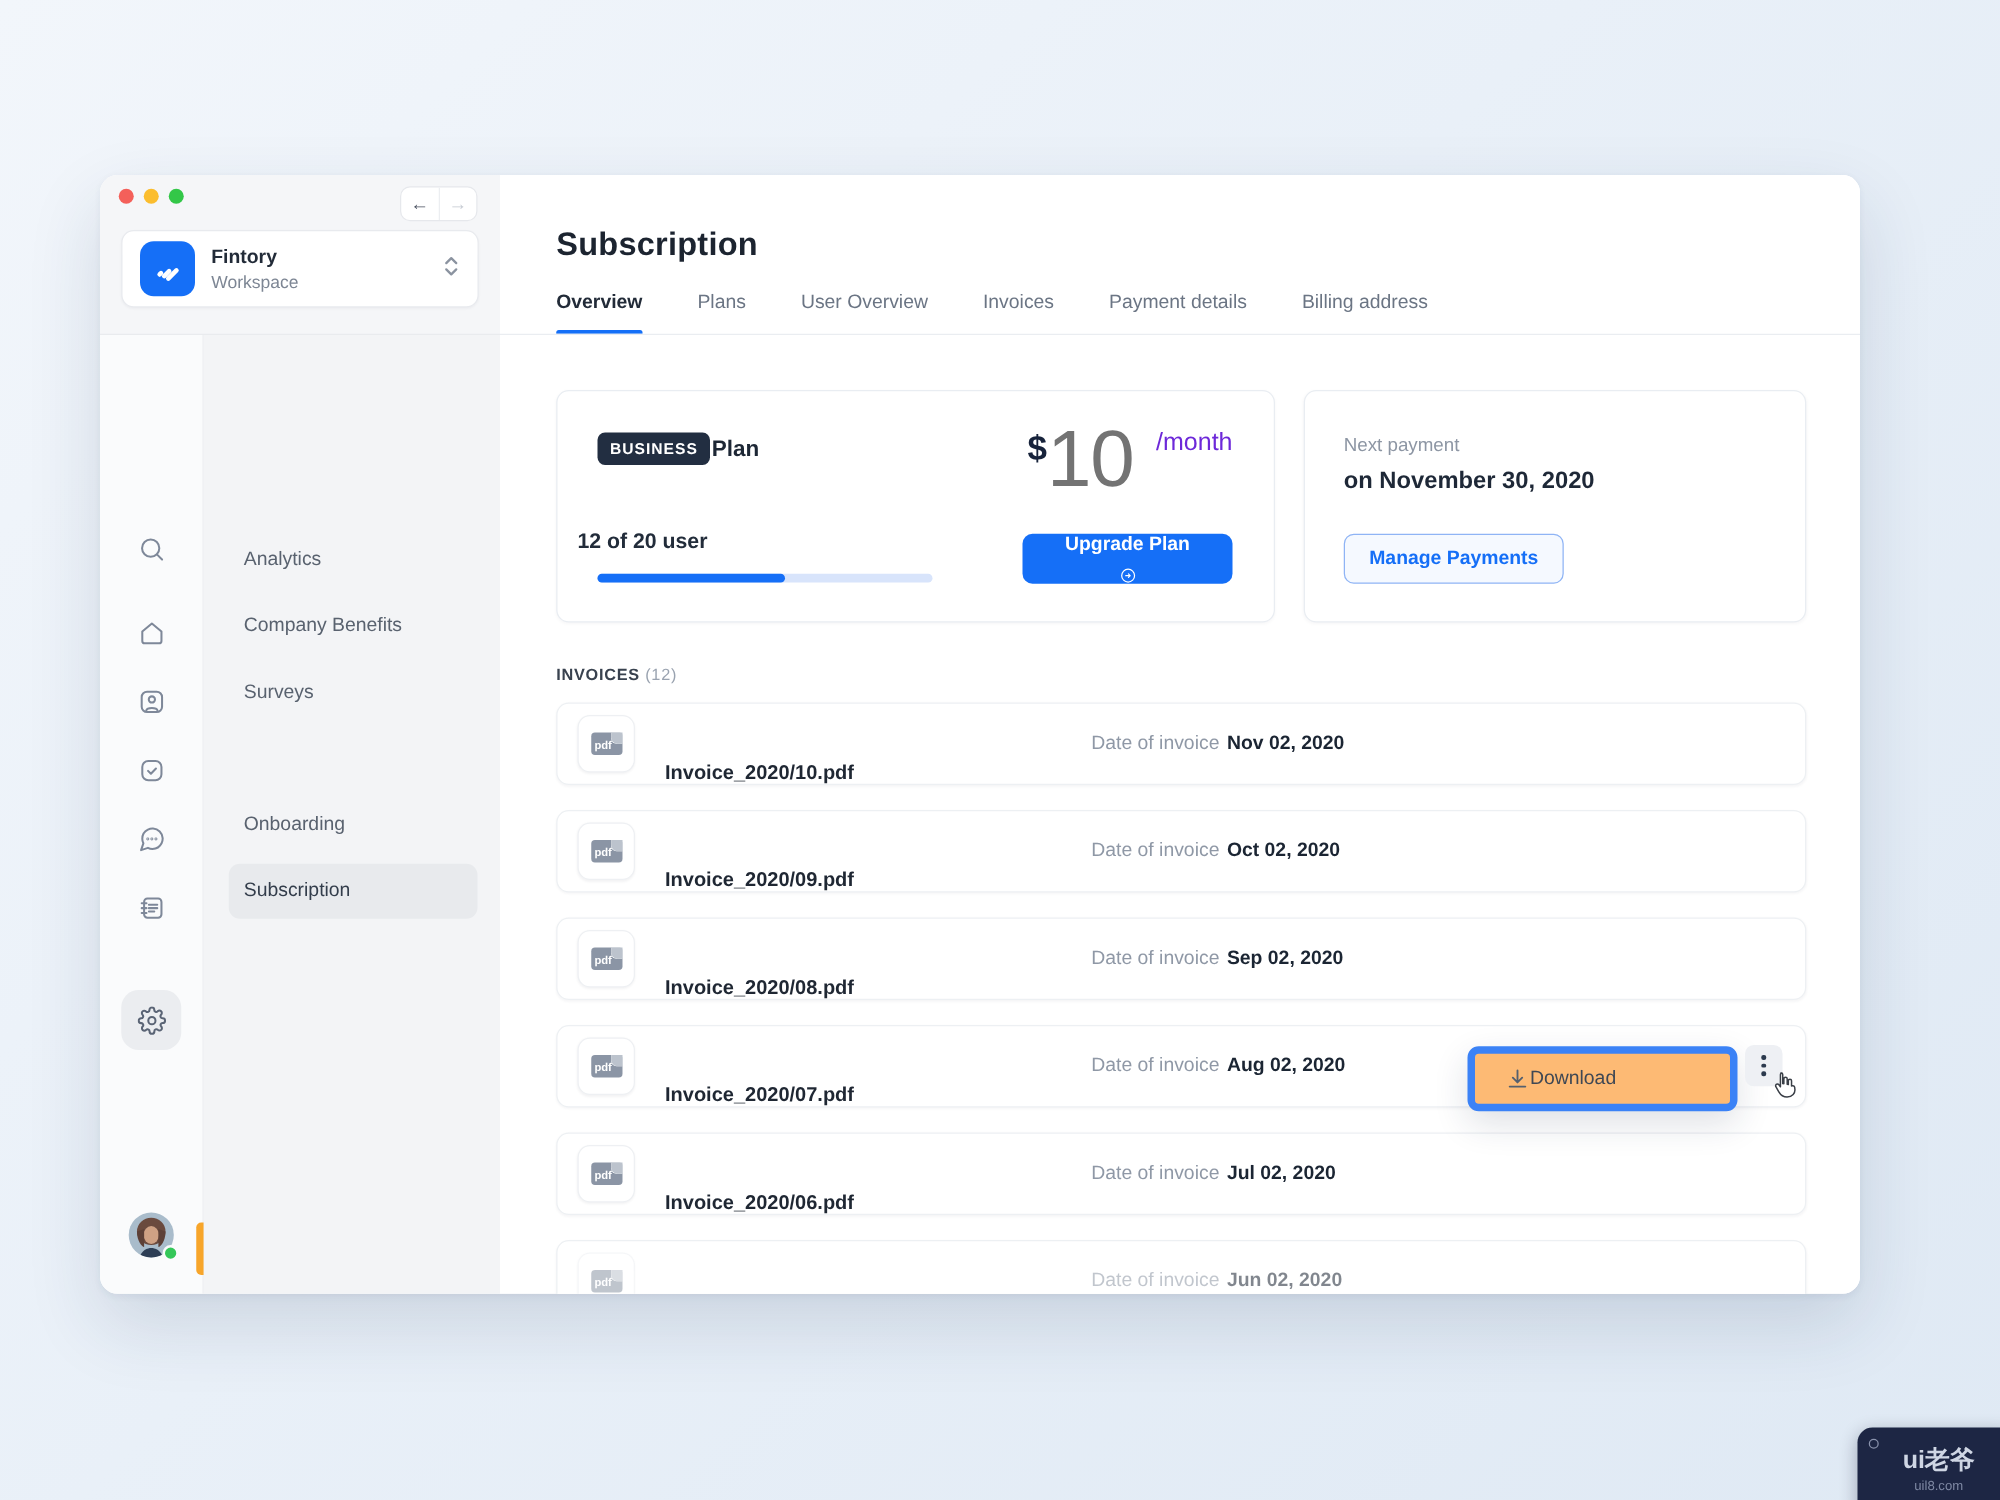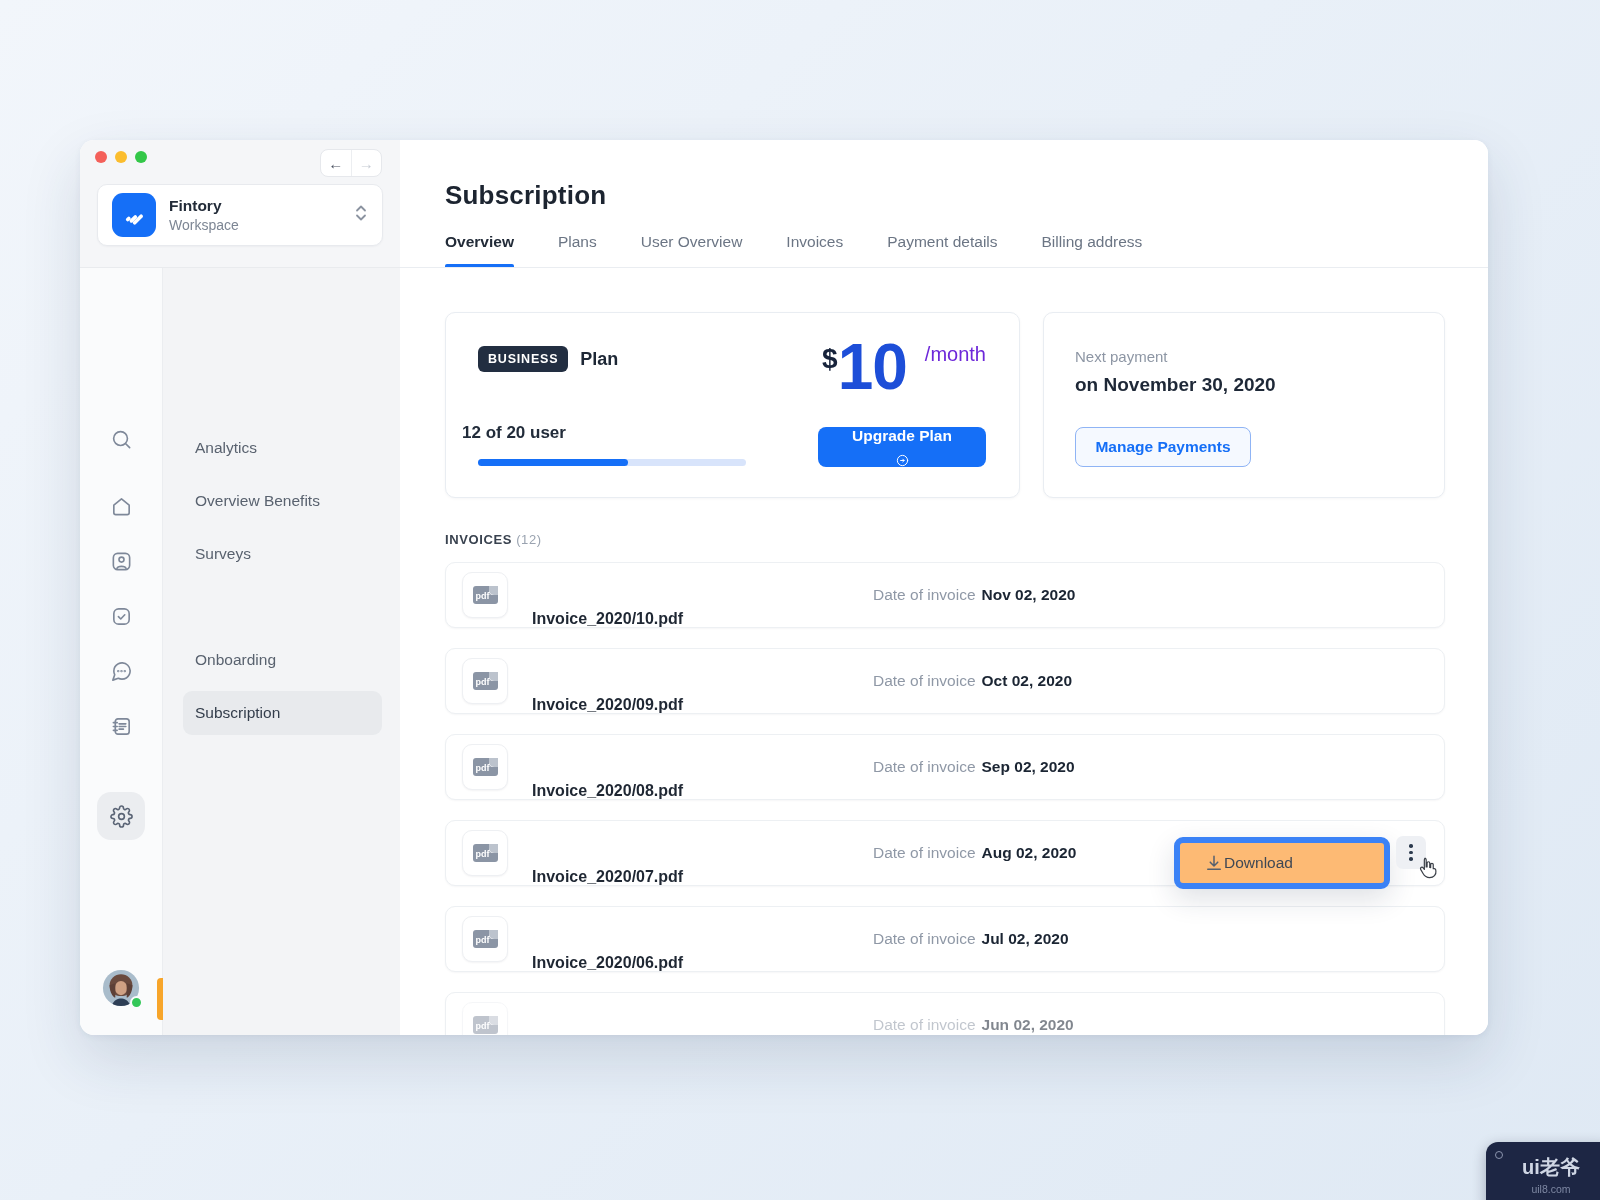--- a/index.html
+++ b/index.html
@@ -60,27 +60,27 @@
   .tabs { position:absolute; left:45px; top:88px; right:0; height:39px; display:flex; gap:44px; }
   .tab { font-size:15.5px; color:#6b7584; padding-top:5px; cursor:pointer; position:relative; }
   .tab.active { color:#222b38; font-weight:bold; }
   .tab.active:after { content:""; position:absolute; left:0; right:0; bottom:0; height:3px;
     background:var(--accent,#156ff7); border-radius:2px 2px 0 0; }
   .tabs-border { position:absolute; left:0; right:0; top:127px; height:1px; background:#eaedf1; }
   .card { position:absolute; background:#fff; border:1px solid #e9edf2; border-radius:10px;
     box-shadow:0 1px 3px rgba(16,24,40,.04); }
   
   .plan-card { left:45px; top:172px; width:575px; height:186px; }
-  .badge-row { position:absolute; left:32px; top:33px; display:flex; align-items:center; gap:12px; }
+  .badge-row { position:absolute; left:32px; top:33px; display:flex; align-items:center; gap:1px; }
   .badge { background:#222e41; color:#fff; font-size:12.5px; font-weight:bold; letter-spacing:.8px;
     padding:6px 10px; border-radius:6px; }
   .badge-suffix { font-size:18px; font-weight:600; color:#1d2735; }
   .price { position:absolute; right:33px; top:22px; display:flex; align-items:flex-start; }
   .price .cur { font-size:28px; font-weight:bold; color:#17233b; margin-top:8px; }
-  .price .amt { font-size:64px; font-weight:bold; color:#1d4ed8; line-height:1; letter-spacing:-1px; }
+  .price .amt { font-size:64px; font-weight:normal; color:#737373; line-height:1; letter-spacing:-1px; }
   .price .per { font-size:20px; color:#6d28d9; margin-top:8px; margin-left:18px; }
   .usage { position:absolute; left:16px; top:110px; font-size:17px; font-weight:bold; color:#222c3a; }
   .progress { position:absolute; left:32px; top:146px; width:268px; height:7px;
     background:var(--track,#d8e4fb); border-radius:4px; cursor:pointer; }
   .progress .fill { height:100%; background:var(--accent,#156ff7); border-radius:4px; }
   .btn-primary { position:absolute; right:33px; top:114px; width:168px; height:40px;
     background:var(--accent,#156ff7); color:#fff; border:none; border-radius:8px;
     font-family:inherit; font-size:15.5px; font-weight:600; display:flex; align-items:center;
     justify-content:center; gap:9px; cursor:pointer;flex-direction:column; }
   
@@ -237,21 +237,21 @@
       <div class="status"></div>
     </div>
     <div class="orange-flag"></div>
   </div>
 
   <div class="menu">
     <div class="menu-item" style="top:158px">
         <span>Analytics</span>
       </div>
     <div class="menu-item" style="top:211px">
-        <span>Overview Benefits</span>
+        <span>Company Benefits</span>
       </div>
     <div class="menu-item" style="top:264px">
         <span>Surveys</span>
       </div>
     <div class="menu-item" style="top:370px">
         <span>Onboarding</span>
       </div>
     <div class="menu-item active" style="top:423px">
         <span>Subscription</span>
       </div>

